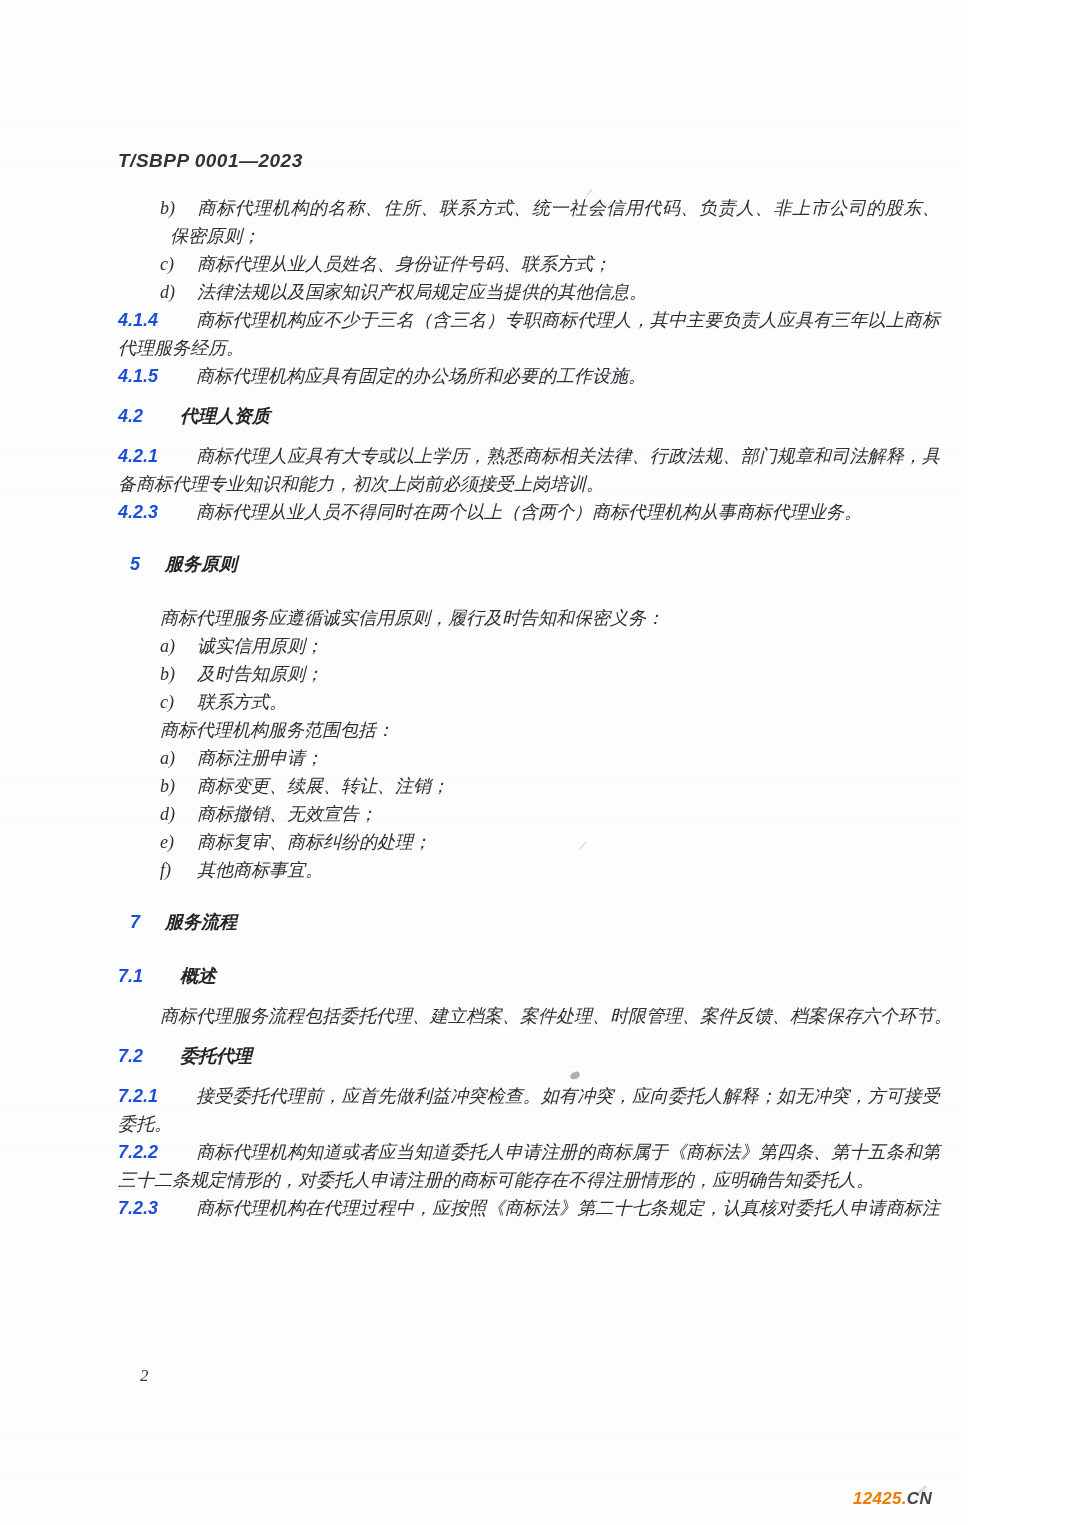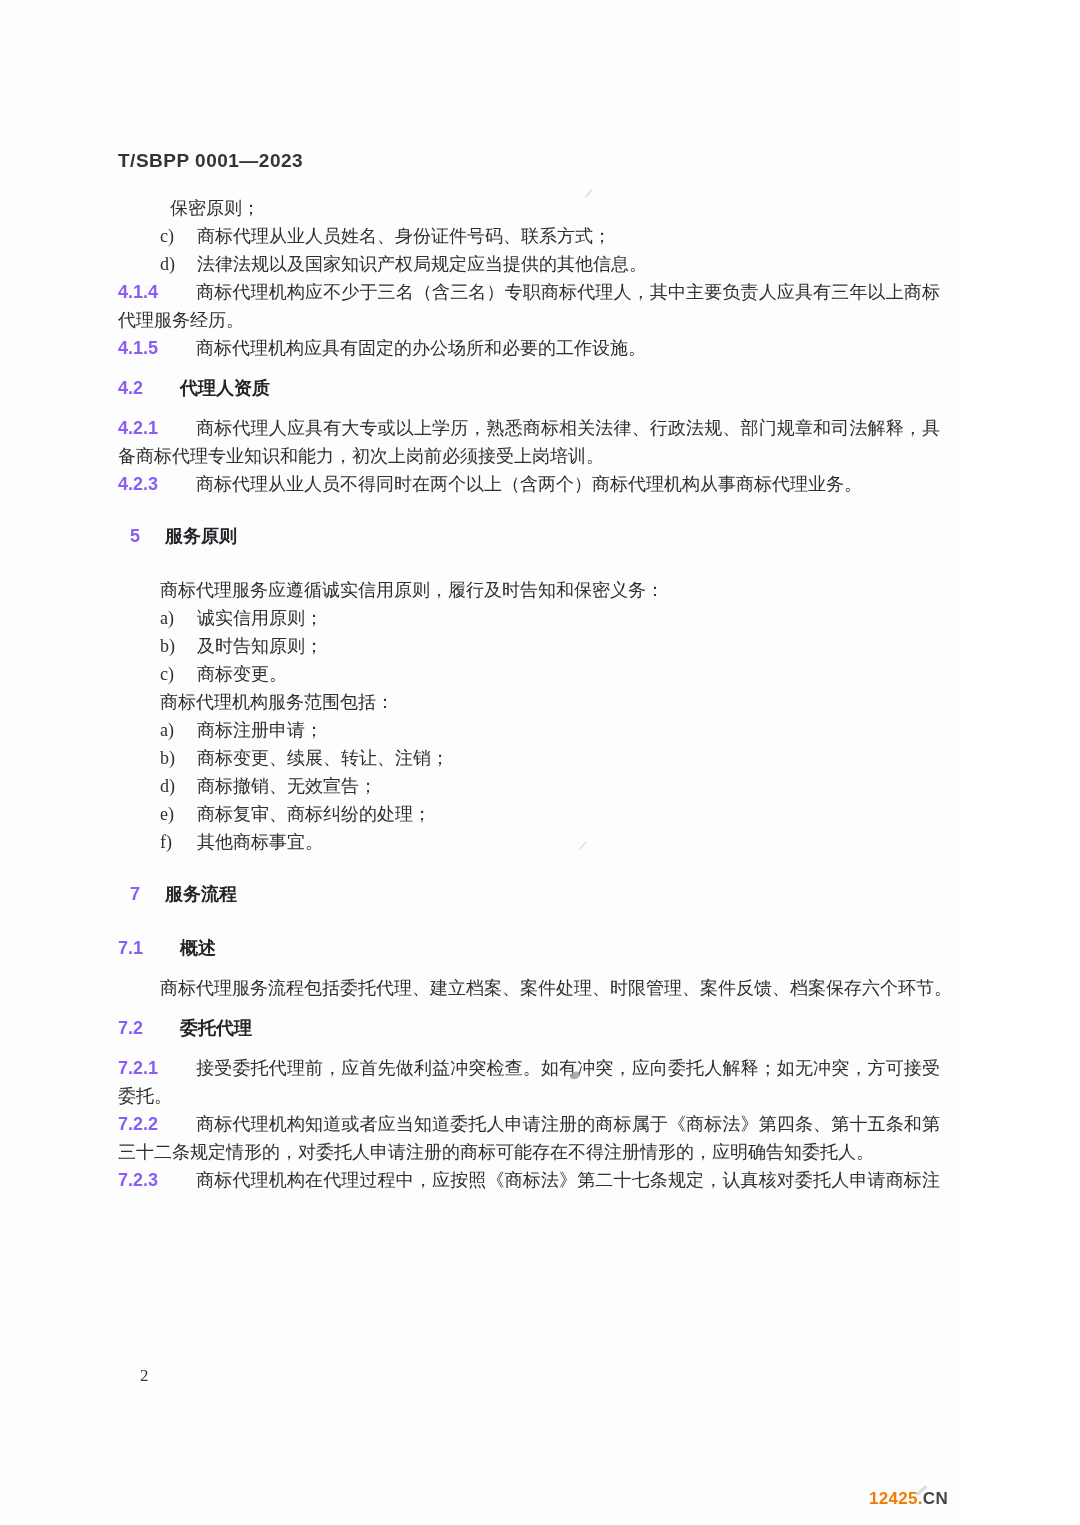--- a/index.html
+++ b/index.html
@@ -3,20 +3,21 @@
 <meta charset="utf-8">
 <style>
   html,body { margin:0; padding:0; background:#ffffff; }
   .page {
     position:relative;
     width:961px; height:1525px;
     background:#fdfdfe;
     overflow:hidden;
     font-family:"Liberation Serif","DejaVu Serif",serif;
     color:#2e2e33;
+    font-style:italic;
   }
   
   .page::before {
     content:"";
     position:absolute; inset:0;
     background:repeating-linear-gradient(180deg,
       rgba(130,140,160,0.03) 0 1px, rgba(0,0,0,0) 1px 41px);
     pointer-events:none;
   }
   .doc-header {
@@ -27,41 +28,41 @@
   }
   .doc-body {
     position:absolute; top:194px; left:118px; width:822px;
     font-size:18px; line-height:28px;
   }
   .line { white-space:nowrap; }
   .full { text-align:justify; text-align-last:justify; }
   .num {
     display:inline-block;
     font-family:"Liberation Sans","DejaVu Sans",sans-serif;
-    font-weight:600; color:#8b5cf6;
+    font-weight:600; color:#1d4ed8;
   }
   .clause .num { min-width:62px; margin-right:16px; }
   .h1, .h2 {
     font-family:"Liberation Sans","DejaVu Sans",sans-serif;
     font-weight:700; font-size:18px; color:#232328;
   }
   .h1 { margin:24px 0 26px 12px; }
   .h2 { margin:12px 0 12px 0; }
   .h1 .num { min-width:13px; margin-right:22px; font-weight:700; }
   .h2 .num { min-width:44px; margin-right:18px; font-weight:700; }
   .list { padding-left:42px; }
   .list .label { display:inline-block; min-width:37px; }
   .list-cont { padding-left:52px; }
   .para { text-indent:42px; }
   .page-number {
     position:absolute; left:140px; top:1366px;
     font-size:17px; color:#38383d;
   }
   .watermark {
-    position:absolute; right:13px; bottom:16px;
+    position:absolute; right:29px; bottom:16px;
     font-family:"Liberation Sans","DejaVu Sans",sans-serif;
     font-weight:700; font-size:17px; letter-spacing:0.3px;
     white-space:nowrap;
   }
   
   .speck { position:absolute; pointer-events:none; }
   .s1 { left:570px; top:1072px; width:10px; height:7px;
         background:#99a1ad; border-radius:60% 40% 55% 45%;
         transform:rotate(-15deg); opacity:.85; }
   .s2 { left:588px; top:188px; width:2px; height:10px;
@@ -71,35 +72,36 @@
   .s4 { left:920px; top:1484px; width:3px; height:13px;
         background:#cfd3d9; transform:rotate(48deg); opacity:.8; }
 </style>
 </head>
 <body>
 
 <div class="page">
   <div class="doc-header">T/SBPP 0001—2023</div>
 
   <div class="doc-body">
+      <div class="line list full"><span class="label">b)</span><span class="txt">商标代理机构的名称、住所、联系方式、统一社会信用代码、负责人、非上市公司的股东、</span></div>
       <div class="line list-cont">保密原则；</div>
       <div class="line list"><span class="label">c)</span><span class="txt">商标代理从业人员姓名、身份证件号码、联系方式；</span></div>
       <div class="line list"><span class="label">d)</span><span class="txt">法律法规以及国家知识产权局规定应当提供的其他信息。</span></div>
       <div class="line clause full"><span class="num">4.1.4</span><span class="txt">商标代理机构应不少于三名（含三名）专职商标代理人，其中主要负责人应具有三年以上商标</span></div>
       <div class="line cont">代理服务经历。</div>
       <div class="line clause"><span class="num">4.1.5</span><span class="txt">商标代理机构应具有固定的办公场所和必要的工作设施。</span></div>
       <div class="line h2"><span class="num">4.2</span><span class="txt">代理人资质</span></div>
       <div class="line clause full"><span class="num">4.2.1</span><span class="txt">商标代理人应具有大专或以上学历，熟悉商标相关法律、行政法规、部门规章和司法解释，具</span></div>
       <div class="line cont">备商标代理专业知识和能力，初次上岗前必须接受上岗培训。</div>
       <div class="line clause"><span class="num">4.2.3</span><span class="txt">商标代理从业人员不得同时在两个以上（含两个）商标代理机构从事商标代理业务。</span></div>
       <div class="line h1"><span class="num">5</span><span class="txt">服务原则</span></div>
       <div class="line para">商标代理服务应遵循诚实信用原则，履行及时告知和保密义务：</div>
       <div class="line list"><span class="label">a)</span><span class="txt">诚实信用原则；</span></div>
       <div class="line list"><span class="label">b)</span><span class="txt">及时告知原则；</span></div>
-      <div class="line list"><span class="label">c)</span><span class="txt">商标变更。</span></div>
+      <div class="line list"><span class="label">c)</span><span class="txt">联系方式。</span></div>
       <div class="line para">商标代理机构服务范围包括：</div>
       <div class="line list"><span class="label">a)</span><span class="txt">商标注册申请；</span></div>
       <div class="line list"><span class="label">b)</span><span class="txt">商标变更、续展、转让、注销；</span></div>
       <div class="line list"><span class="label">d)</span><span class="txt">商标撤销、无效宣告；</span></div>
       <div class="line list"><span class="label">e)</span><span class="txt">商标复审、商标纠纷的处理；</span></div>
       <div class="line list"><span class="label">f)</span><span class="txt">其他商标事宜。</span></div>
       <div class="line h1"><span class="num">7</span><span class="txt">服务流程</span></div>
       <div class="line h2"><span class="num">7.1</span><span class="txt">概述</span></div>
       <div class="line para">商标代理服务流程包括委托代理、建立档案、案件处理、时限管理、案件反馈、档案保存六个环节。</div>
       <div class="line h2"><span class="num">7.2</span><span class="txt">委托代理</span></div>

